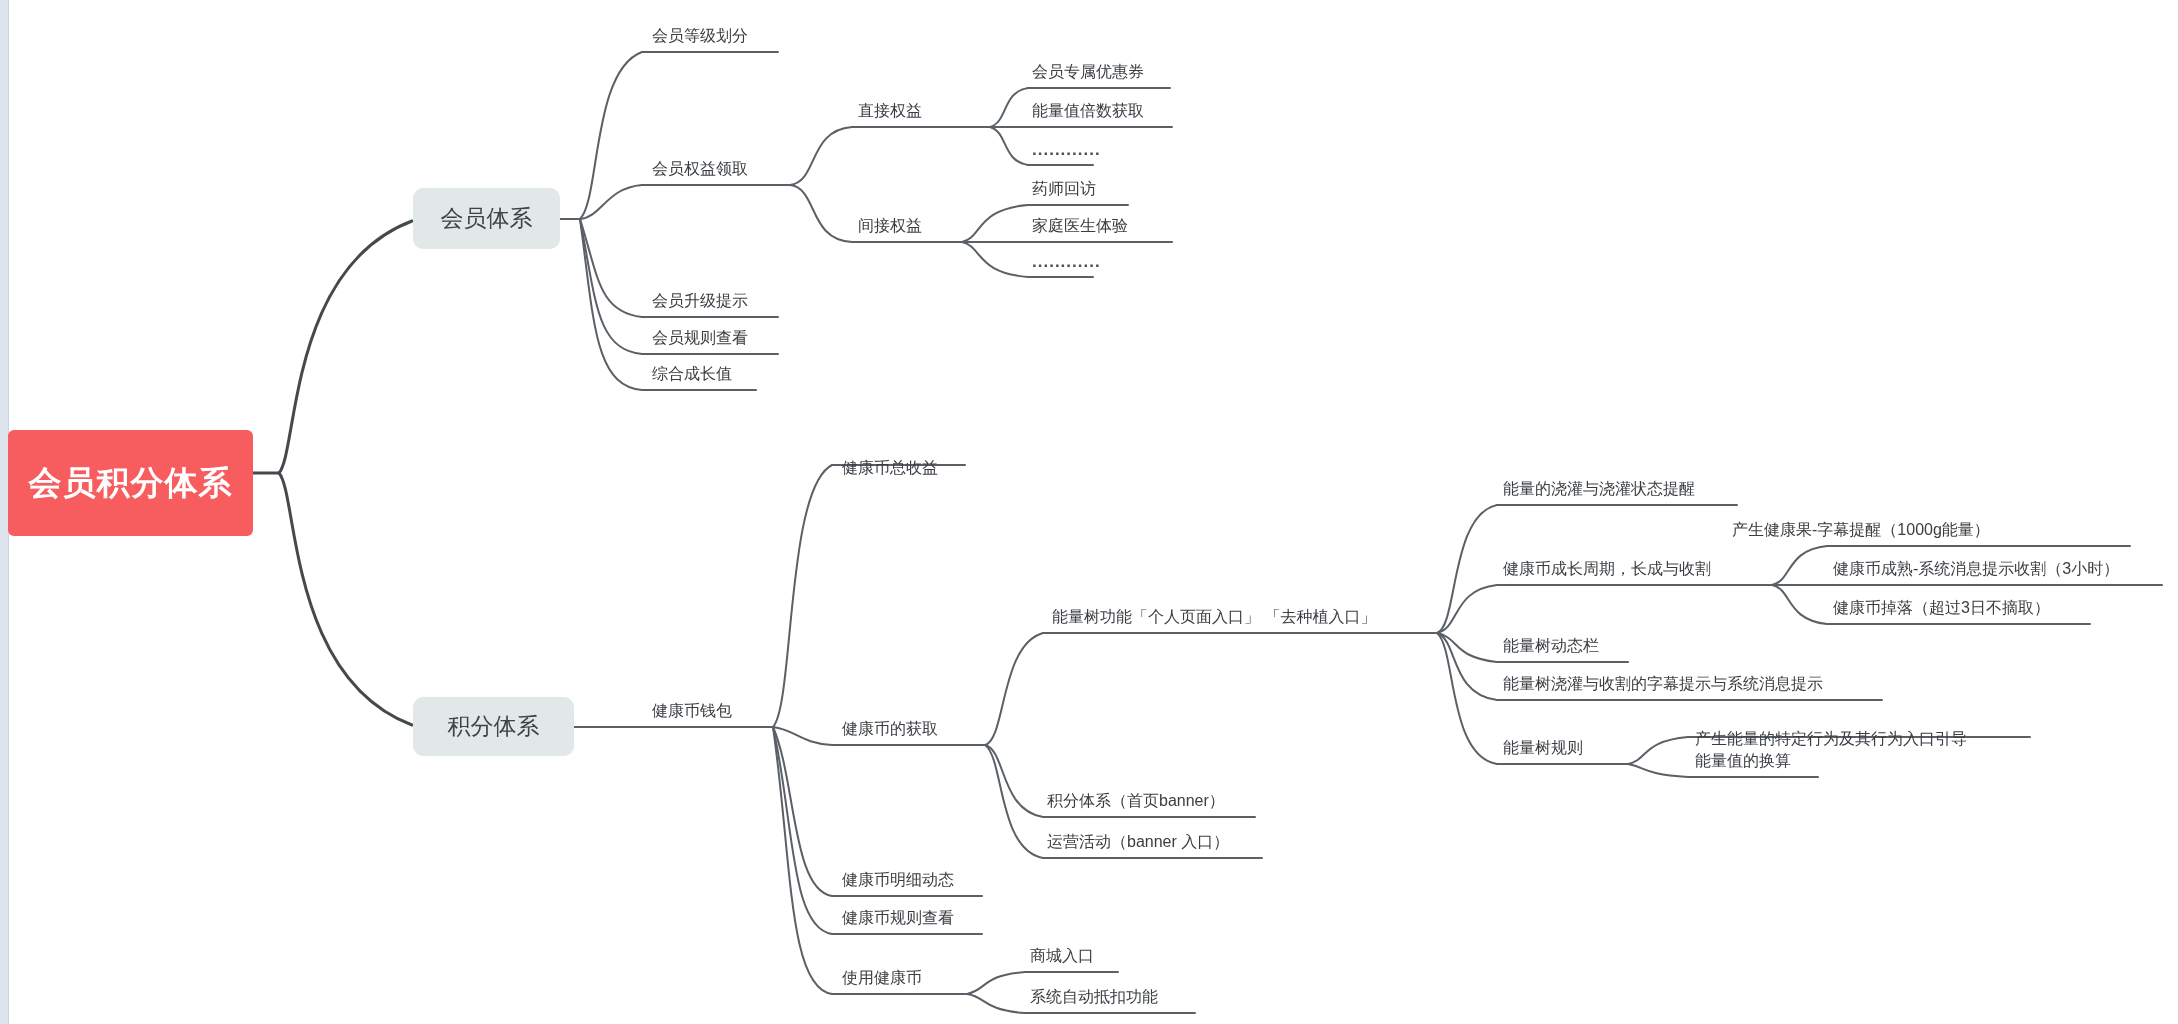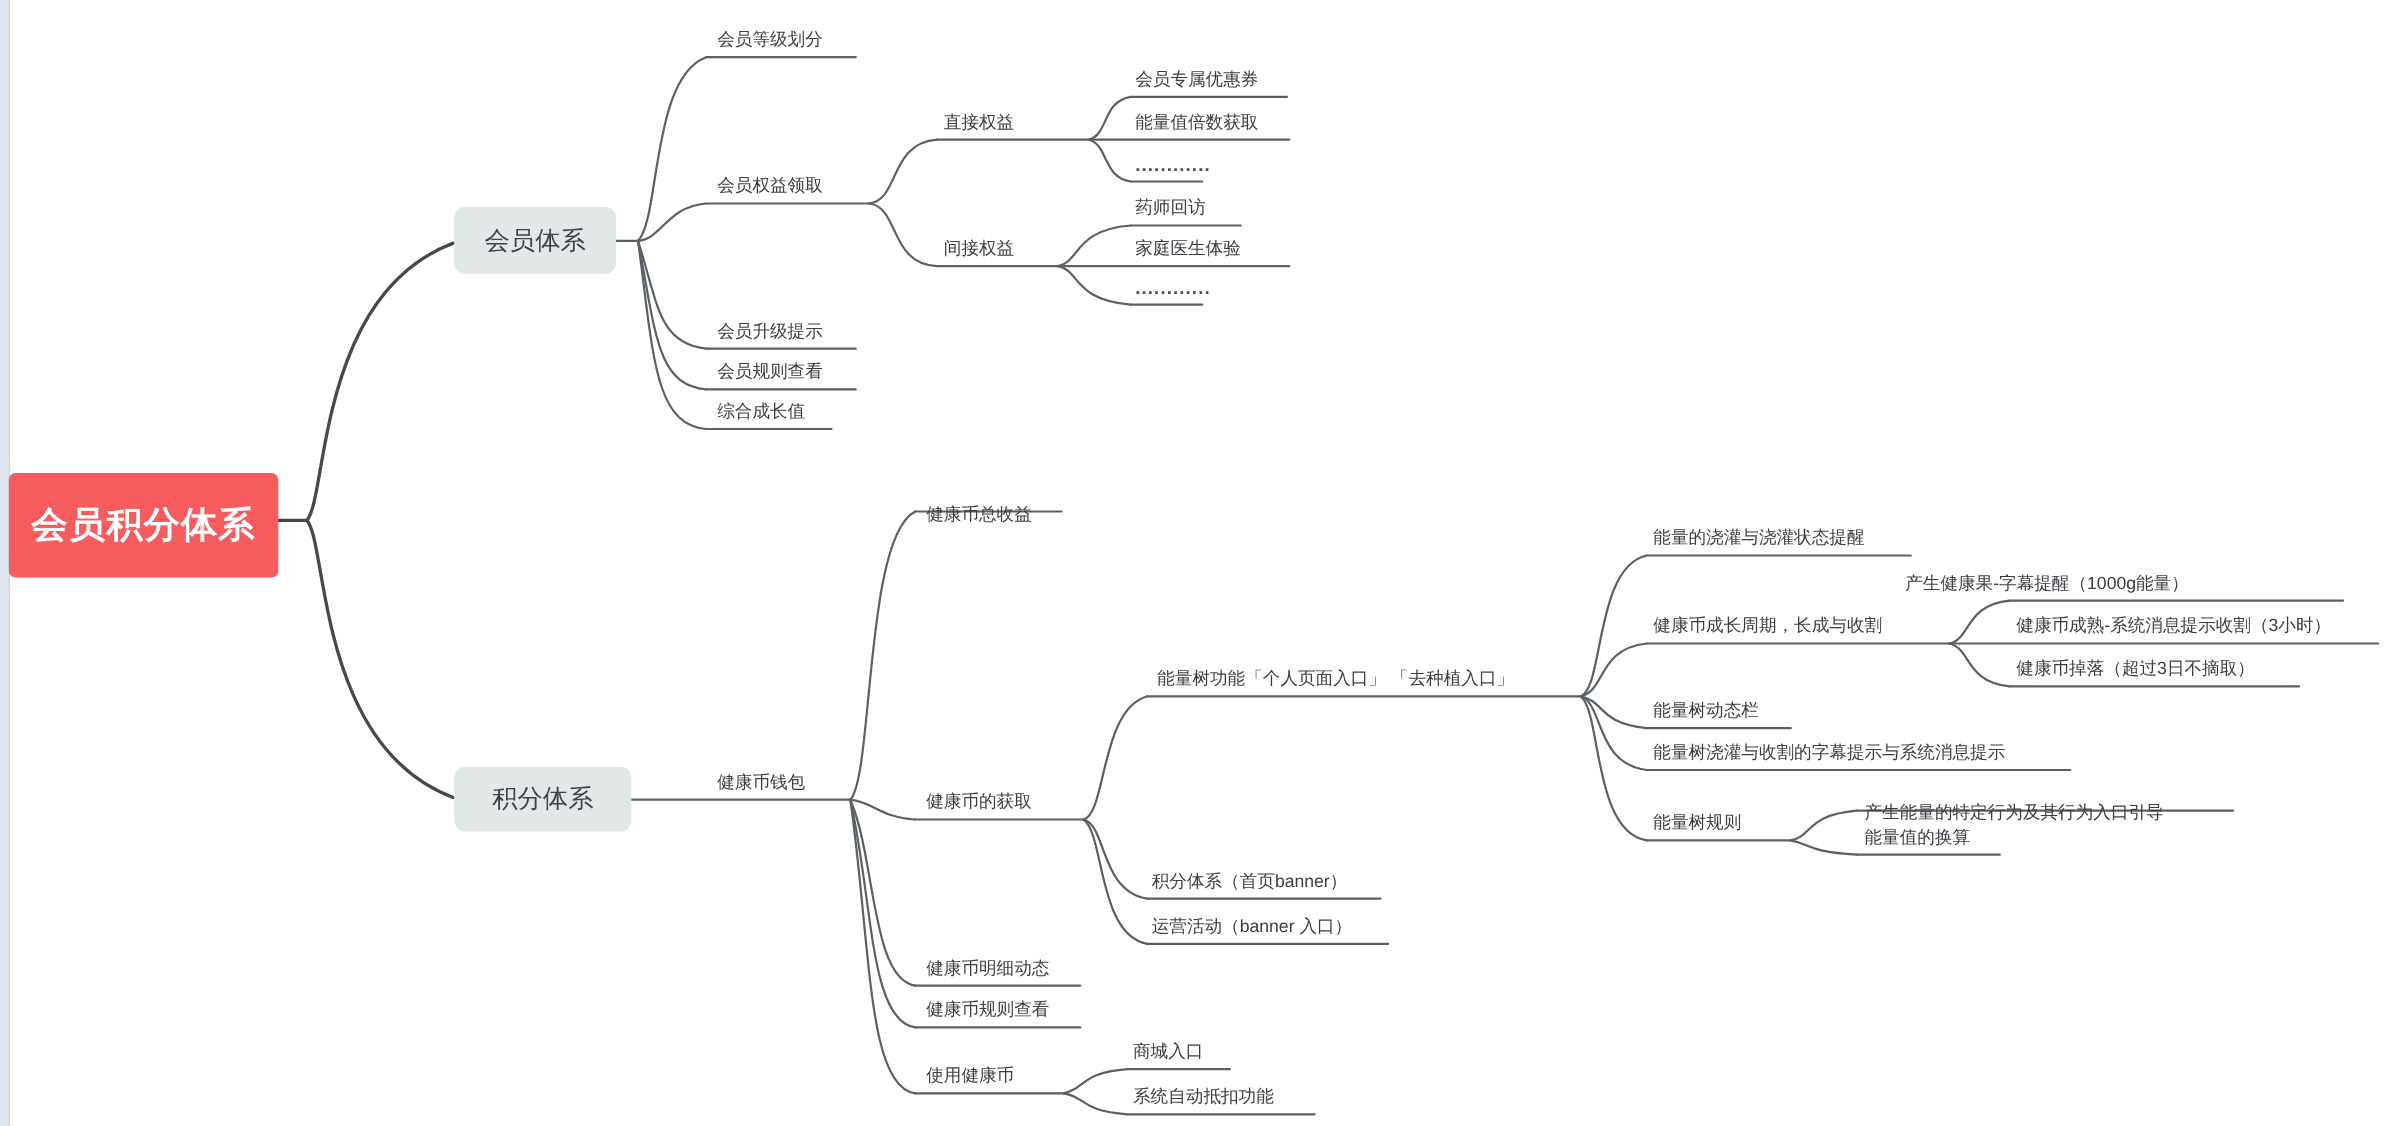--- a/index.html
+++ b/index.html
@@ -28,21 +28,21 @@
   .node-label.dots{font-size:17px;letter-spacing:1px;font-weight:700;color:#4a4e52;}
   .box-node{
     position:absolute;
     background:#e2e7e7;
     border-radius:10px;
     display:flex;align-items:center;justify-content:center;
     color:#3e4347;font-size:23px;font-weight:500;
   }
   .root-node{
     position:absolute;
-    left:8px;top:430px;width:245px;height:95px;
+    left:8px;top:430px;width:245px;height:106px;
     background:#f75c5f;
     border-radius:6px;
     display:flex;align-items:center;justify-content:center;
     color:#ffffff;font-size:33px;font-weight:bold;
     letter-spacing:1px;
   }
 </style>
 </head>
 <body>
 

